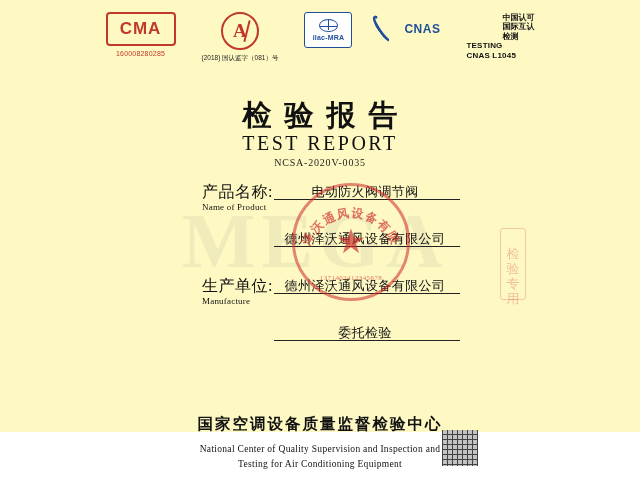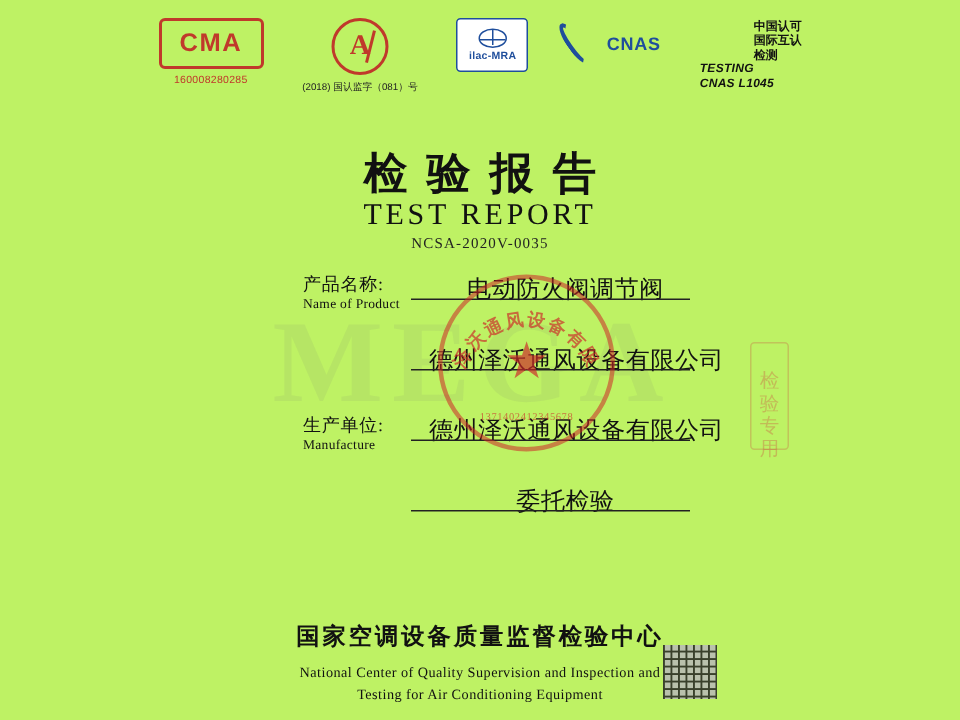--- a/index.html
+++ b/index.html
@@ -10,22 +10,22 @@
   body {
     width: 640px;
     height: 480px;
     overflow: hidden;
     font-family: "Liberation Serif", serif;
     color: #1a1a1a;
   }
   .page {
     position: relative;
     width: 640px;
-    height: 480px;
-    background: #bef264;
+    height: 432px;
+    background: #fef9c3;
   }
 
   
   .marks {
     position: absolute;
     top: 12px;
     left: 0;
     width: 640px;
     height: 70px;
     display: flex;
@@ -184,21 +184,20 @@
     display: block;
     padding-left: 36px;
   }
   .cnas-block .en {
     font-family: "Liberation Sans", sans-serif;
     font-size: 8px;
     color: #111;
     font-weight: bold;
     display: block;
     letter-spacing: 0.2px;
-    font-style: italic;
   }
 
   
   .title-zh {
     position: absolute;
     top: 96px;
     left: 0;
     width: 640px;
     text-align: center;
     font-family: "Liberation Serif", serif;
@@ -245,39 +244,39 @@
   .field-label {
     position: absolute;
     left: 0;
     top: 0;
     width: 72px;
     line-height: 1.25;
   }
   .field-label .zh {
     display: block;
     font-family: "Liberation Serif", serif;
-    font-size: 12px;
+    font-size: 16px;
     color: #111;
     letter-spacing: 0.5px;
   }
   .field-label .en {
     display: block;
     font-family: "Liberation Serif", serif;
     font-size: 9px;
     color: #111;
     letter-spacing: 0.2px;
   }
   .field-value {
     position: absolute;
-    left: 84px;
+    left: 72px;
     top: 1px;
     width: 182px;
     text-align: center;
     font-family: "Liberation Serif", serif;
-    font-size: 16px;
+    font-size: 13px;
     color: #111;
     letter-spacing: 0.4px;
     white-space: nowrap;
   }
   .field-rule {
     position: absolute;
     left: 72px;
     top: 17px;
     width: 186px;
     border-bottom: 1px solid #222;

